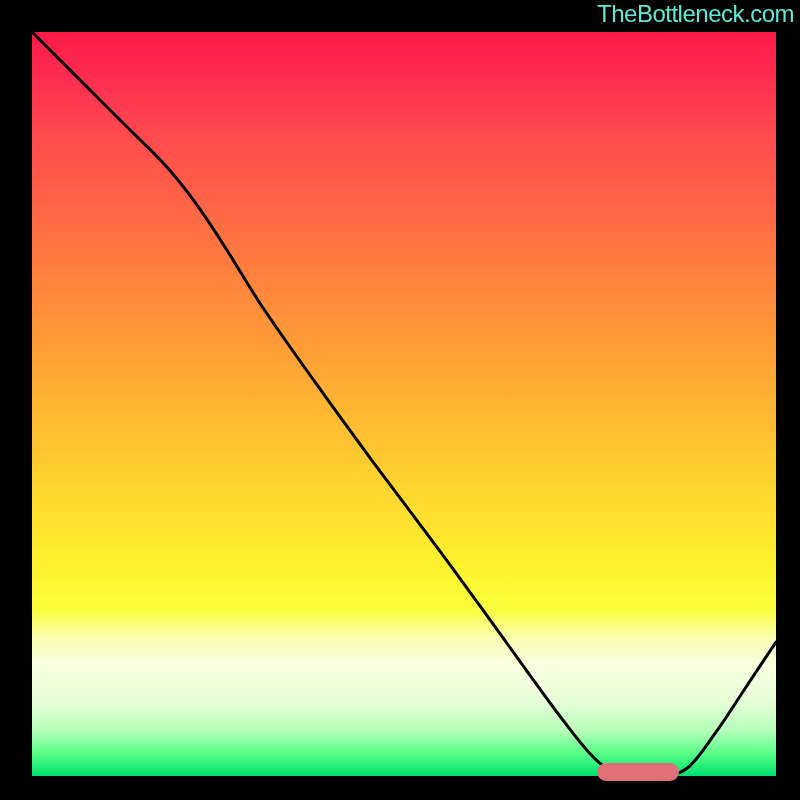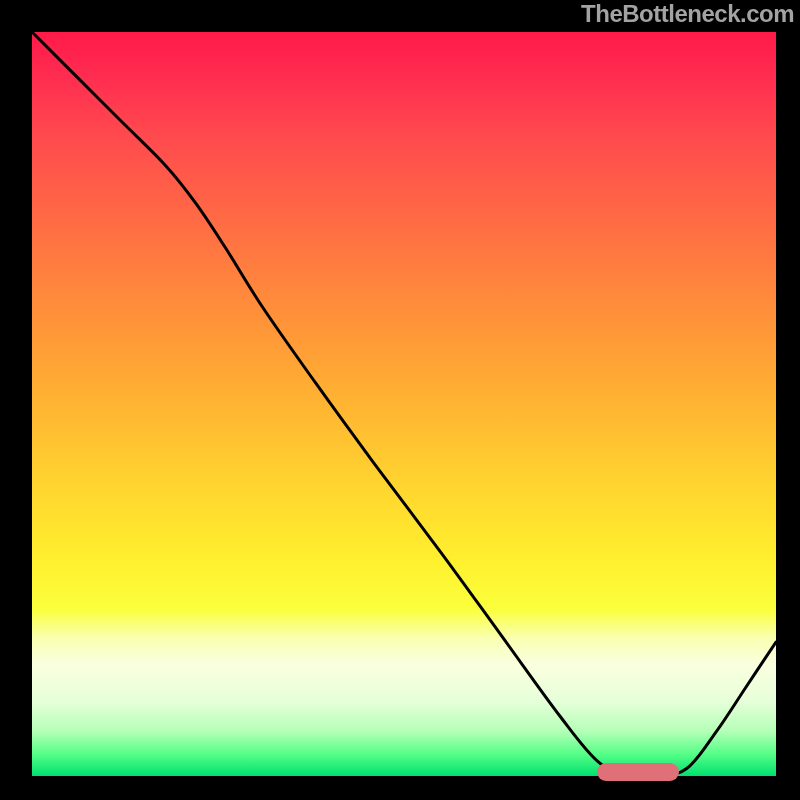--- a/index.html
+++ b/index.html
@@ -9,22 +9,22 @@
     width: 800px;
     height: 800px;
     background: #000;
   }
   .attribution {
     position: absolute;
     top: 0;
     right: 6px;
     font-family: Arial, Helvetica, sans-serif;
     font-size: 24px;
-    font-weight: bold;
-    color: #a3a3a3;
+    font-weight: normal;
+    color: #5eead4;
     letter-spacing: -0.5px;
     z-index: 10;
     text-align: right;
   }
   .plot-area {
     position: absolute;
     left: 32px;
     top: 32px;
     width: 744px;
     height: 744px;

